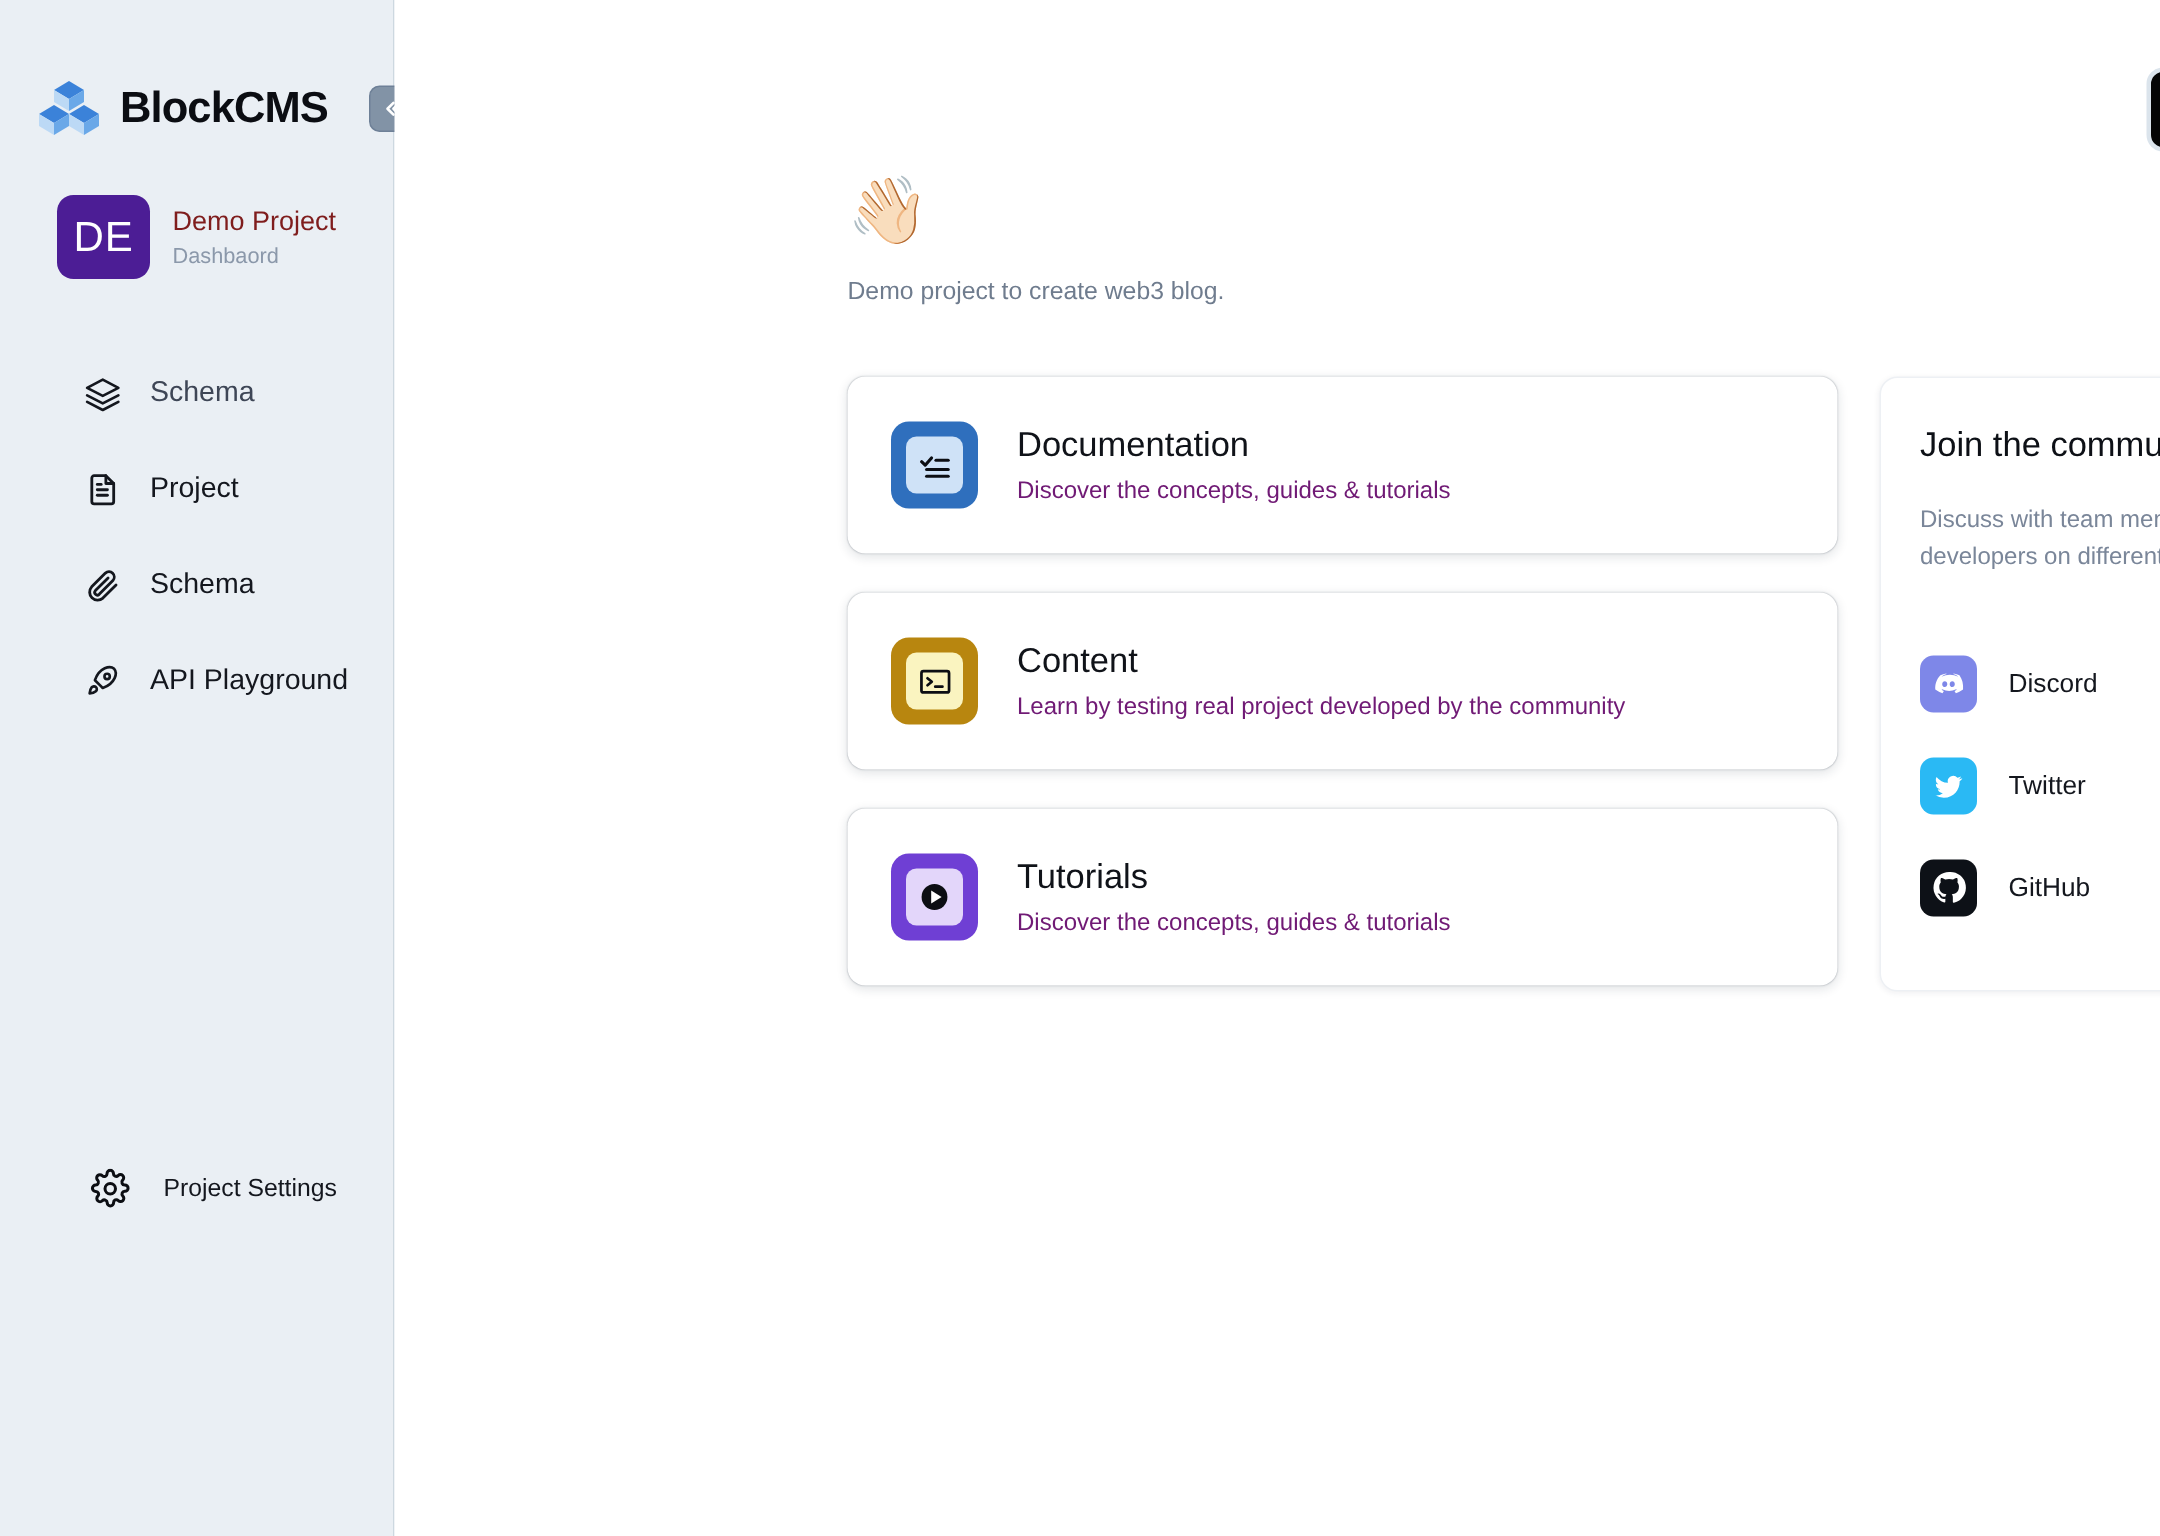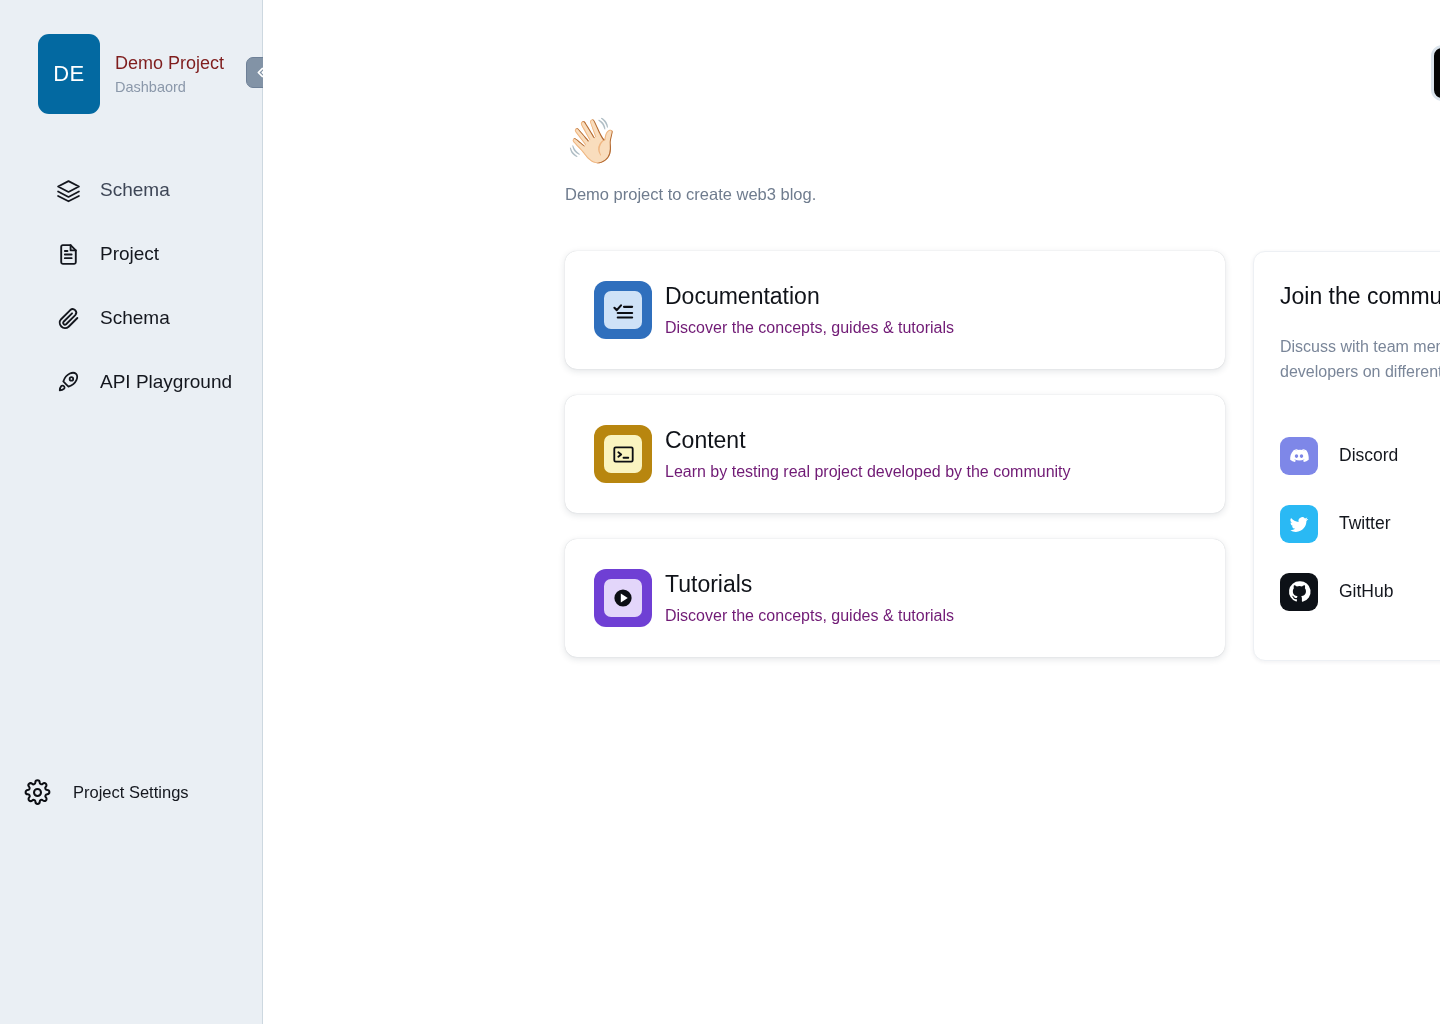--- a/index.html
+++ b/index.html
@@ -39,24 +39,24 @@
     display: flex; align-items: center; justify-content: center;
     cursor: pointer;
   }
   .collapse-btn svg { display:block; }
 
   .project {
     display: flex; align-items: center; gap: 15px;
     margin: 34px 0 0 38px;
   }
   .project-avatar {
-    width: 62px; height: 80px; border-radius: 11px;
-    background: #0369a1; color: #ffffff;
-    display: flex; align-items: center; justify-content: center;
-    font-size: 22px; letter-spacing: 0.5px;
+    width: 62px; height: 56px; border-radius: 11px;
+    background: #4c1d95; color: #ffffff;
+    display: flex; align-items: center; justify-content: center;
+    font-size: 28px; letter-spacing: 0.5px;
     flex: 0 0 62px;
   }
   .project-meta { display: flex; flex-direction: column; gap: 5px; }
   .project-title { font-size: 18px; color: #7f1d1d; }
   .project-sub { font-size: 14.5px; color: #8b98aa; }
 
   .nav { margin-top: 44px; display: flex; flex-direction: column; }
   .nav-item {
     display: flex; align-items: center; gap: 19px;
     height: 64px; padding-left: 56px;
@@ -64,21 +64,21 @@
   }
   .nav-item .nav-ico { width: 25px; height: 25px; flex: 0 0 25px; display:flex; align-items:center; justify-content:center;}
   .nav-label { font-size: 19px; }
   .nav-item.muted .nav-label { color: #3e4656; }
 
   .nav-bottom {
     margin-top: auto;
     margin-bottom: 200px;
     display: flex; flex-direction: column;
   }
-  .nav-bottom .nav-item { padding-left: 24px; gap: 22px; height: 64px; }
+  .nav-bottom .nav-item { padding-left: 60px; gap: 22px; height: 64px; }
   .nav-bottom .nav-ico { width: 27px; height: 27px; flex:0 0 27px;}
   .nav-bottom .nav-label { font-size: 16.5px; }
 
   
   .main { flex: 1; position: relative; background: #ffffff; height: 1024px; }
 
   .wallet {
     position: absolute; right: 40px; top: 45px;
     background: #050505; color: #ffffff;
     border-radius: 11px;
@@ -103,21 +103,21 @@
     padding: 47px 40px 0 302px;
     align-items: flex-start;
   }
   .cards { width: 660px; display: flex; flex-direction: column; gap: 26px; }
 
   .card {
     background: #ffffff;
     border-radius: 12px;
     box-shadow: 0 2px 7px rgba(23,35,55,0.13), 0 0 1px rgba(23,35,55,0.22);
     height: 118px;
-    display: flex; align-items: center; gap: 13px;
+    display: flex; align-items: center; gap: 26px;
     padding-left: 29px;
     cursor: pointer;
   }
   .card-ico {
     width: 58px; height: 58px; border-radius: 12px;
     flex: 0 0 58px;
     display: flex; align-items: center; justify-content: center;
   }
   .card-ico-inner {
     width: 38px; height: 38px; border-radius: 7px;
@@ -151,20 +151,38 @@
   }
   .social-label { font-size: 17.5px; color: #14171e; }
 </style>
 </head>
 <body>
 
 <div class="app">
 
   <aside class="sidebar">
 
+    <div class="brand">
+      <span class="brand-logo">
+        <svg viewBox="0 0 44 44" width="44" height="44">
+          <g>
+            <polygon points="22,6 32,12 22,18 12,12" fill="#3b82d9"></polygon>
+            <polygon points="12,12 22,18 22,26 12,20" fill="#bcd9f5"></polygon>
+            <polygon points="32,12 32,20 22,26 22,18" fill="#6aa8e8"></polygon>
+            <polygon points="12,22 22,28 12,34 2,28" fill="#3b82d9"></polygon>
+            <polygon points="2,28 12,34 12,42 2,36" fill="#bcd9f5"></polygon>
+            <polygon points="22,28 22,36 12,42 12,34" fill="#6aa8e8"></polygon>
+            <polygon points="32,22 42,28 32,34 22,28" fill="#3b82d9"></polygon>
+            <polygon points="22,28 32,34 32,42 22,36" fill="#bcd9f5"></polygon>
+            <polygon points="42,28 42,36 32,42 32,34" fill="#6aa8e8"></polygon>
+          </g>
+        </svg>
+      </span>
+      <span class="brand-name">BlockCMS</span>
+    </div>
 
     <div class="collapse-btn">
       <span>
         <svg viewBox="0 0 24 24" width="19" height="19" fill="none" stroke="#ffffff" stroke-width="2.2" stroke-linecap="round" stroke-linejoin="round">
           <polyline points="13,17 8,12 13,7"></polyline>
           <polyline points="18,17 13,12 18,7"></polyline>
         </svg>
       </span>
     </div>
 

